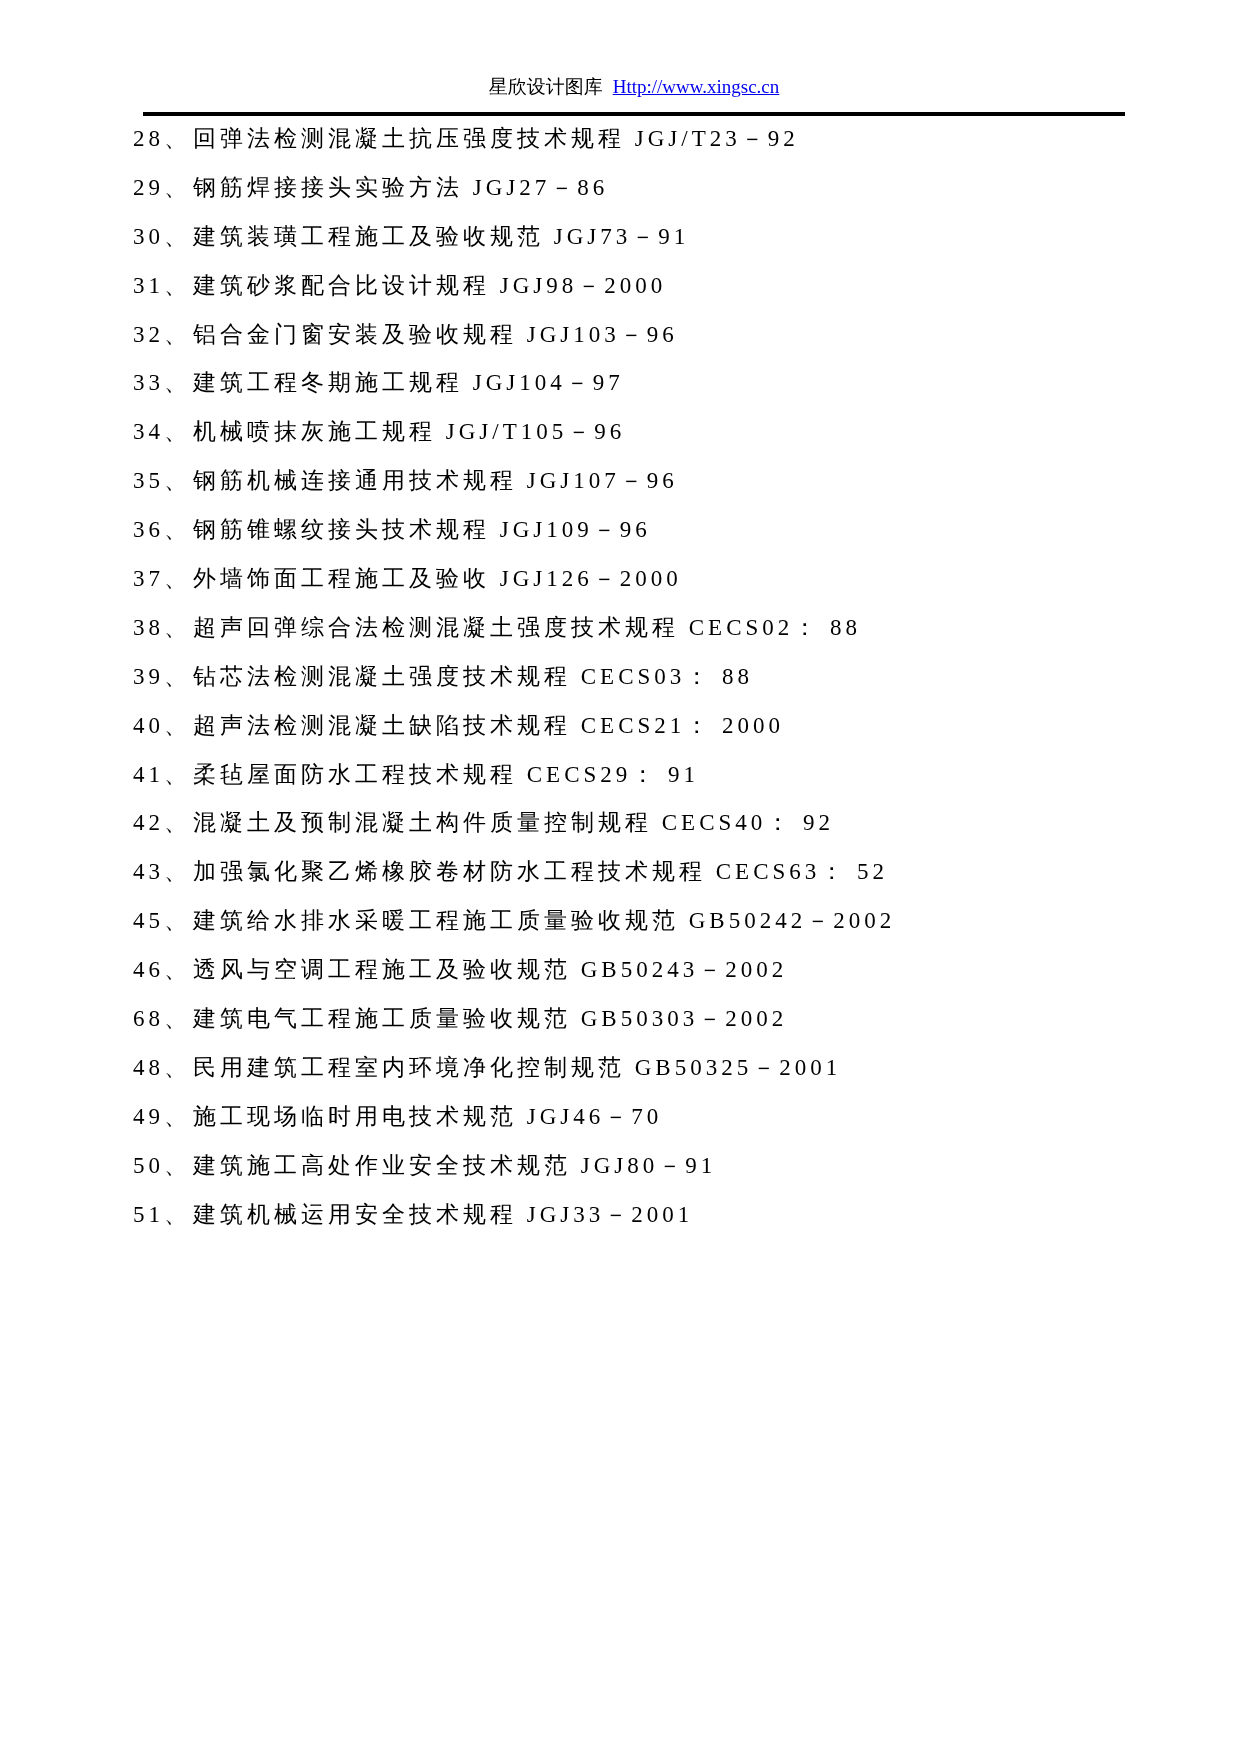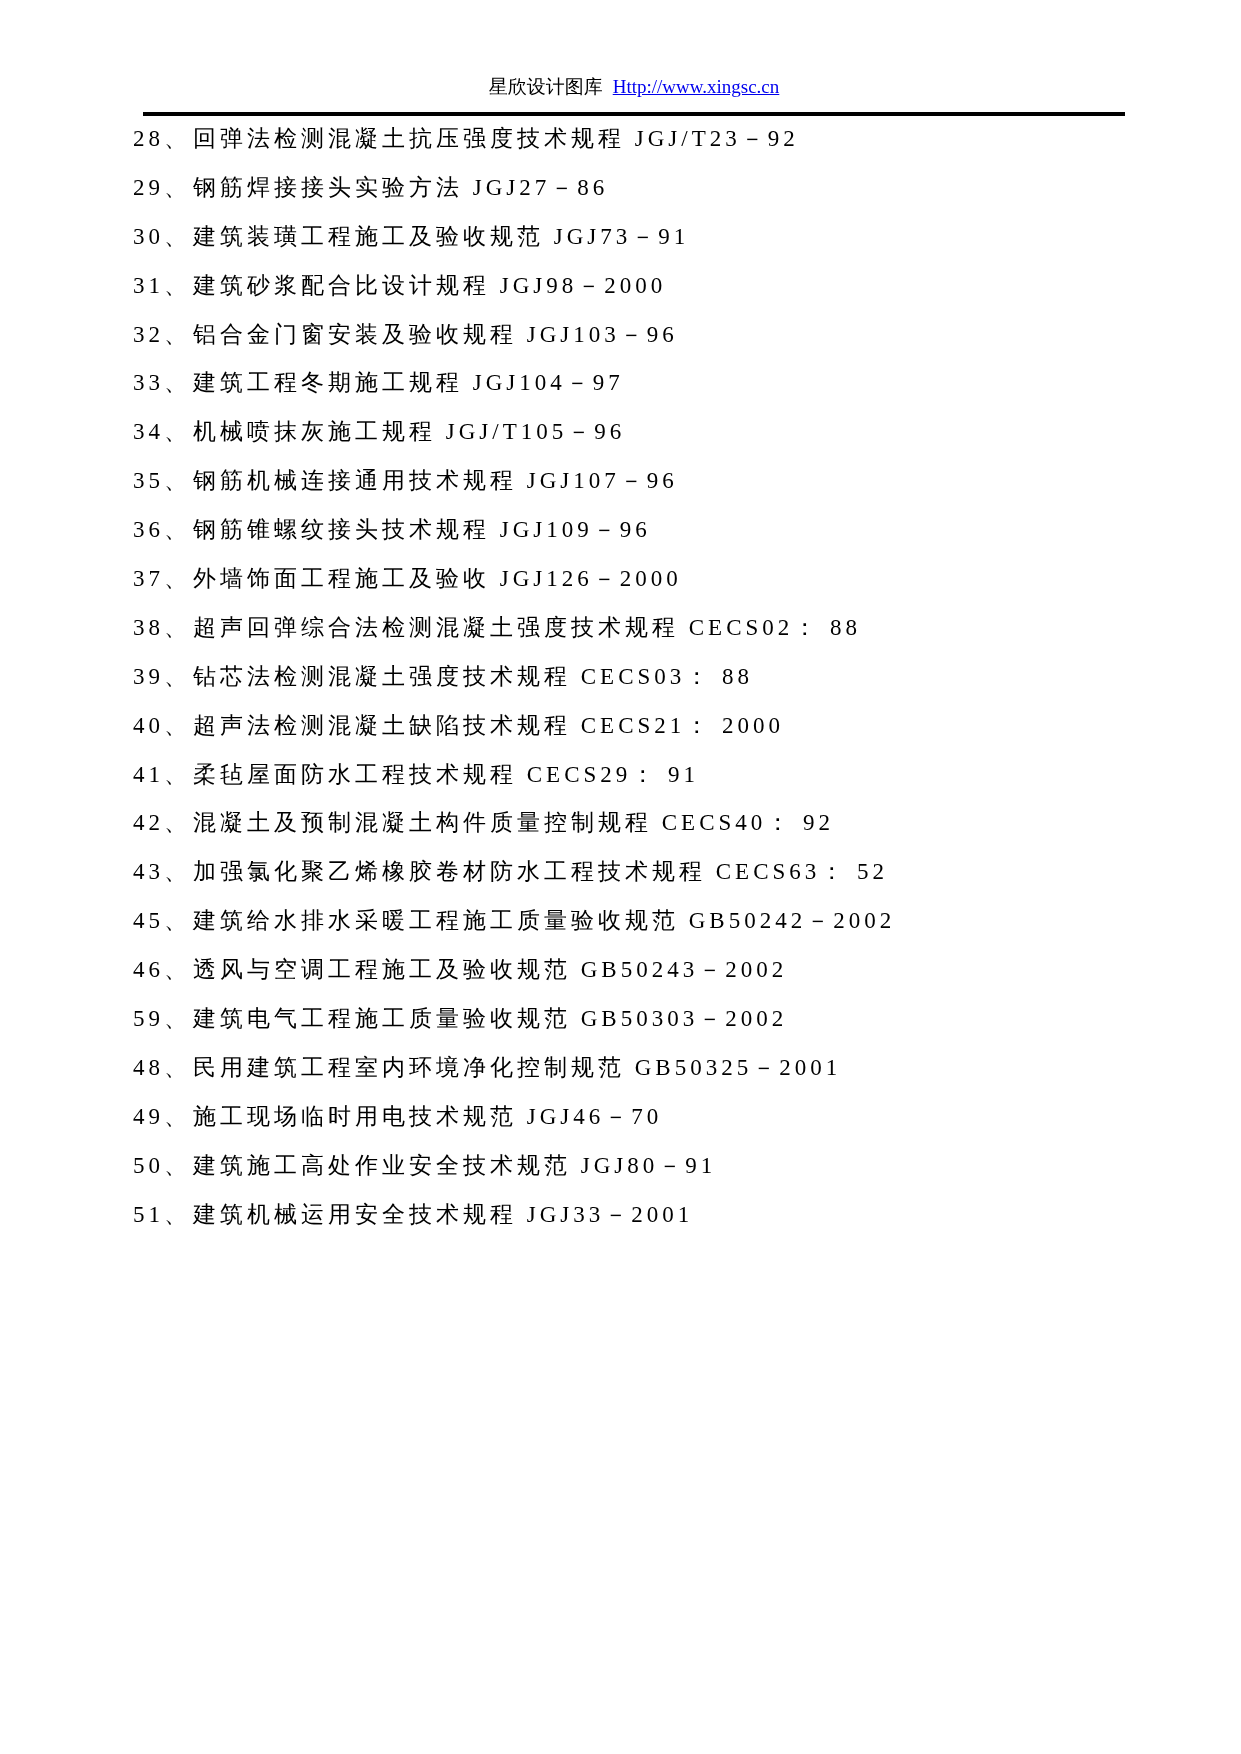--- a/index.html
+++ b/index.html
@@ -144,21 +144,21 @@
       </div>
       <div class="item">
         <span class="num">45、</span>
         <span class="txt">建筑给水排水采暖工程施工质量验收规范 GB50242－2002</span>
       </div>
       <div class="item">
         <span class="num">46、</span>
         <span class="txt">透风与空调工程施工及验收规范 GB50243－2002</span>
       </div>
       <div class="item">
-        <span class="num">59、</span>
+        <span class="num">68、</span>
         <span class="txt">建筑电气工程施工质量验收规范 GB50303－2002</span>
       </div>
       <div class="item">
         <span class="num">48、</span>
         <span class="txt">民用建筑工程室内环境净化控制规范 GB50325－2001</span>
       </div>
       <div class="item">
         <span class="num">49、</span>
         <span class="txt">施工现场临时用电技术规范 JGJ46－70</span>
       </div>

